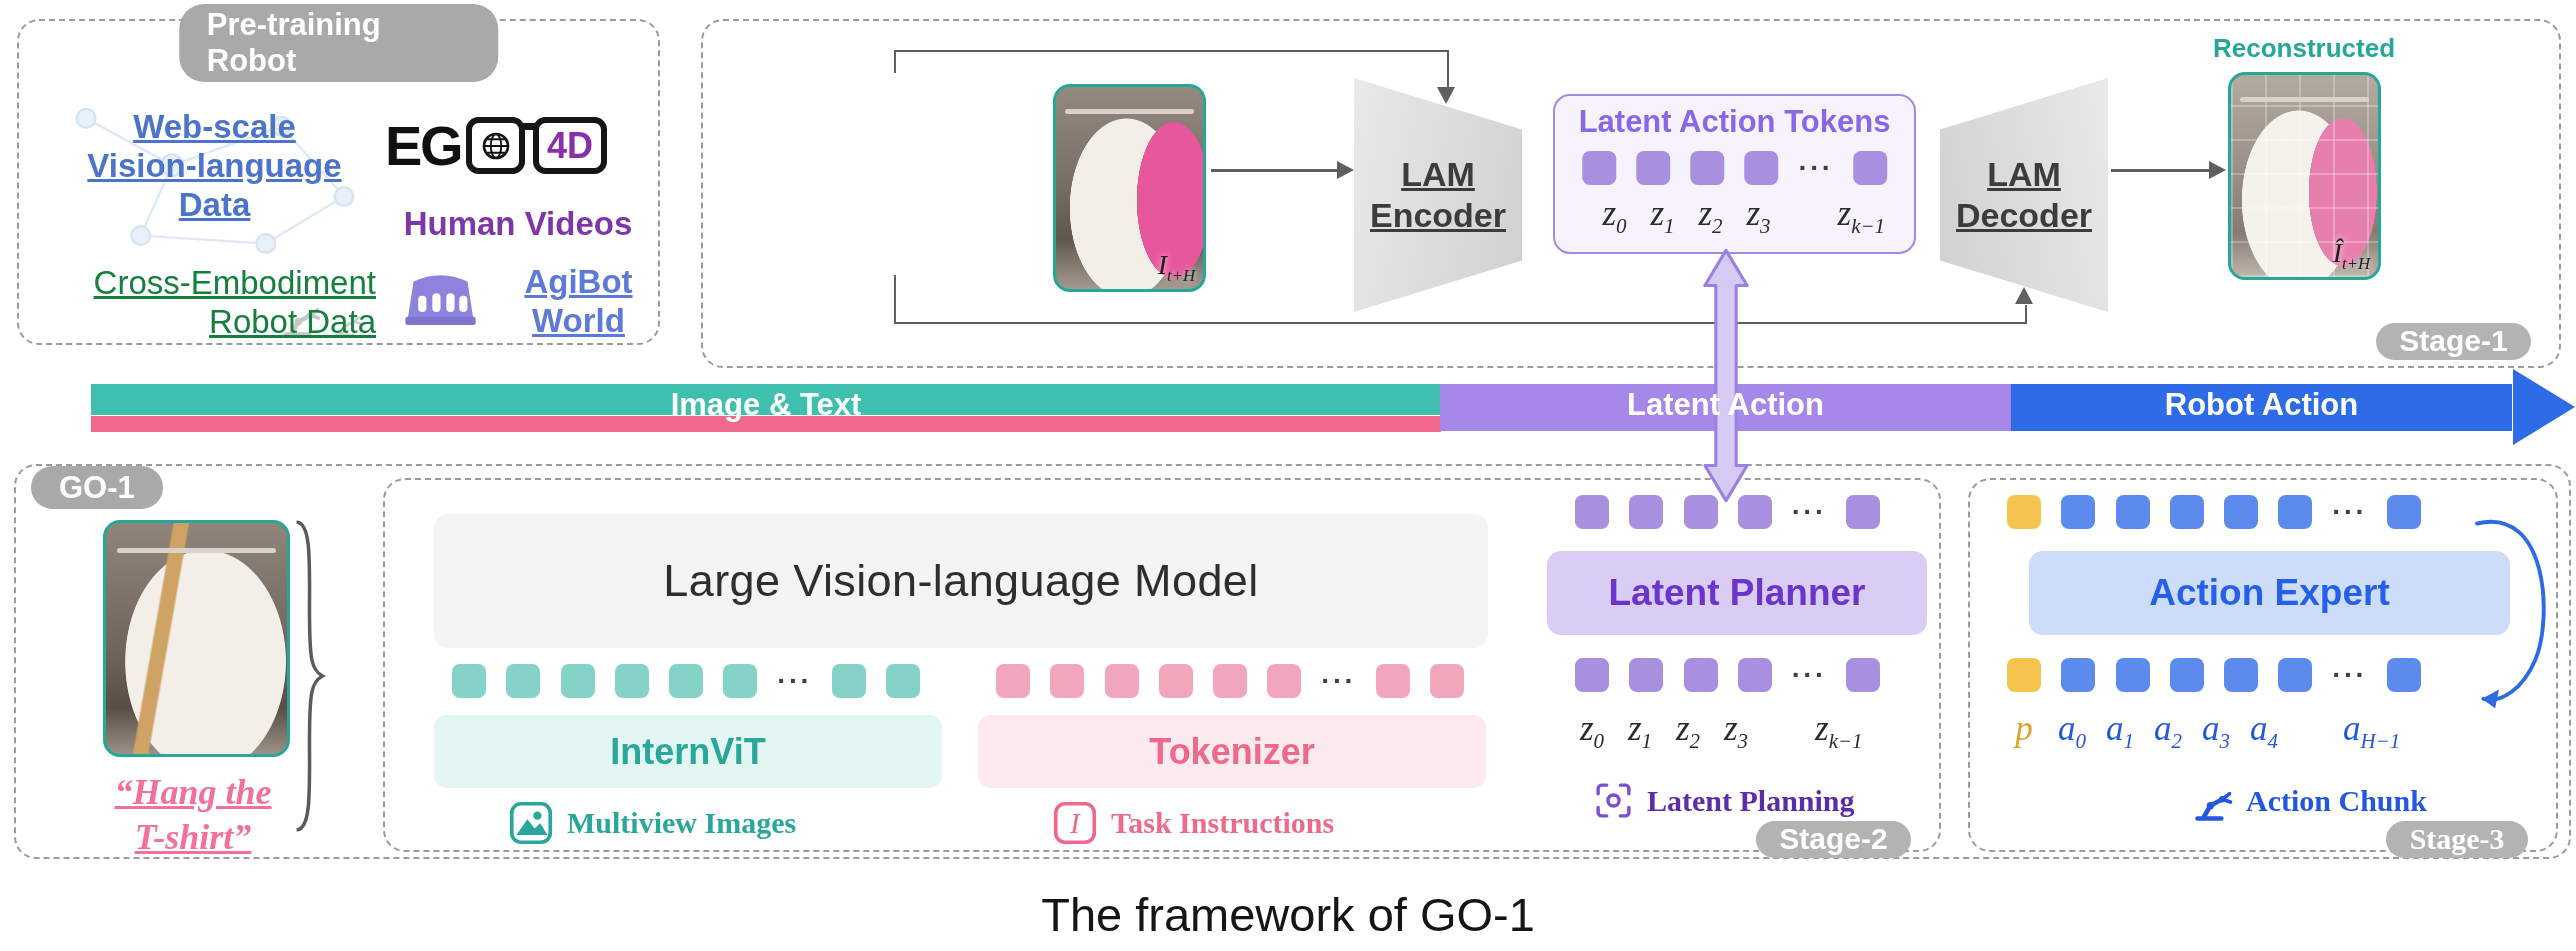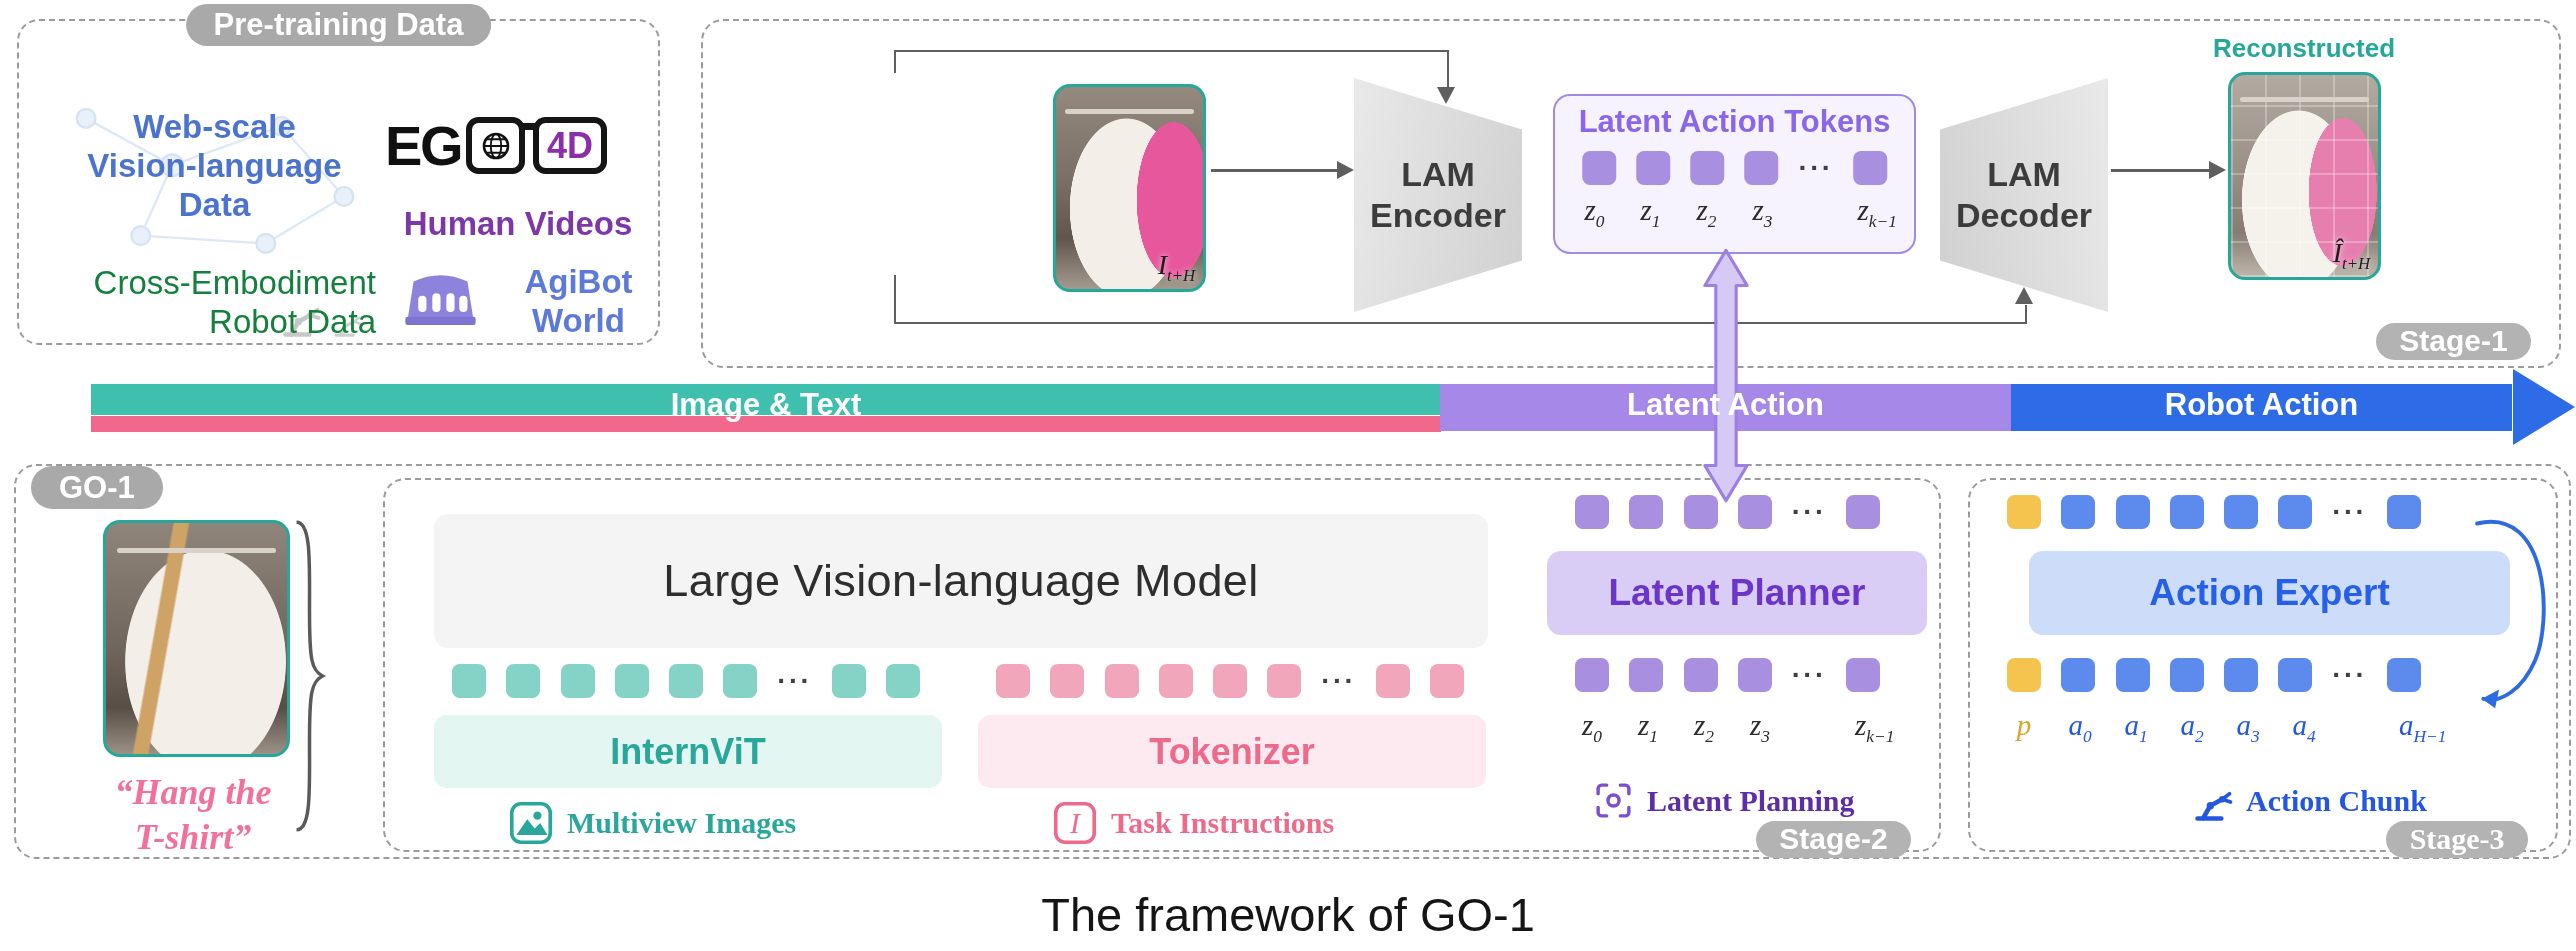--- a/index.html
+++ b/index.html
@@ -1,19 +1,19 @@
 <!DOCTYPE html>
 <html style="font-size:12.5px"><head>
 <meta charset="utf-8">
 <style>
   html,body{margin:0;padding:0;background:#ffffff;}
   .page{position:relative;width:2576px;height:951px;background:#ffffff;overflow:hidden;
         font-family:"Liberation Sans",sans-serif;color:#222;}
   .abs{position:absolute;}
-  .ml{white-space:pre-line;}
+  .ml{white-space:pre-line;text-decoration:underline;}
 
   
   .dashed{position:absolute;border:2.3px dashed #9b9b9b;border-radius:22px;}
   #pretrain-box{left:17px;top:19px;width:639px;height:322px;}
   #stage1-box{left:701px;top:19px;width:1856px;height:345px;}
   #go1-box{left:14px;top:464px;width:2553px;height:391px;}
   #stage2-box{left:383px;top:478px;width:1554px;height:370px;}
   #stage3-box{left:1968px;top:478px;width:586px;height:370px;font-family:Liberation Serif, serif;}
 
   
@@ -125,22 +125,22 @@
   
   .tokrow{position:absolute;display:flex;gap:20.3px;}
   .tok{width:34px;height:34px;border-radius:7.8px;}
   .tok-t{background:#85d2c6;}
   .tok-p{background:#f2a6bc;}
   .tok-v{background:#a88fe0;}
   .tok-b{background:#5d8bed;}
   .tok-y{background:#f5c44f;}
   .tok-dots{width:34px;height:34px;display:flex;align-items:center;justify-content:center;
             font-size:28px;font-weight:bold;color:#3f3f3f;letter-spacing:2.3px;}
-  .labrow{position:absolute;display:flex;gap:22px;font-family:"Liberation Serif",serif;
-          font-style:italic;font-size:29px;color:#2b2b2b;}
+  .labrow{position:absolute;display:flex;gap:14px;font-family:"Liberation Serif",serif;
+          font-style:italic;font-size:35px;color:#2b2b2b;}
   .lab{width:34px;text-align:center;}
   .lab sub{font-size:60%;font-style:italic;}
   .lab-y{color:#dba32a;}
   .lab-b{color:#2457e0;}
   #s2-teal{left:452px;top:664px;}
   #s2-pink{left:996px;top:664px;}
   #s2-pl-top{left:1575px;top:495px;}
   #s2-pl-bot{left:1575px;top:658px;}
   #s2-zlabels{left:1575px;top:709px;}
   #s3-top{left:2007px;top:495px;}
@@ -156,21 +156,21 @@
   #ac-text{left:2246px;top:784px;color:#2457e0;}
 
   #caption{left:0;right:0;top:887px;text-align:center;font-size:47px;font-weight:500;color:#151515;}
 </style>
 </head>
 <body>
 
 <div class="page">
 
   <div class="dashed" id="pretrain-box">
-    <div class="pill" id="pretrain-pill">Pre-training Data</div>
+    <div class="pill" id="pretrain-pill">Pre-training Robot</div>
     <svg class="abs" id="net-deco" width="336" height="180" viewBox="0 0 430 230">
       <g stroke="#c3d6ef" stroke-width="3" fill="none">
         <line x1="50" y1="40" x2="160" y2="100"></line>
           <line x1="160" y1="100" x2="300" y2="50"></line>
         <line x1="160" y1="100" x2="120" y2="190"></line>
           <line x1="300" y1="50" x2="380" y2="140"></line>
         <line x1="120" y1="190" x2="280" y2="200"></line>
           <line x1="280" y1="200" x2="380" y2="140"></line>
       </g>
       <g fill="#d7e4f6" stroke="#b6cdea" stroke-width="3">

